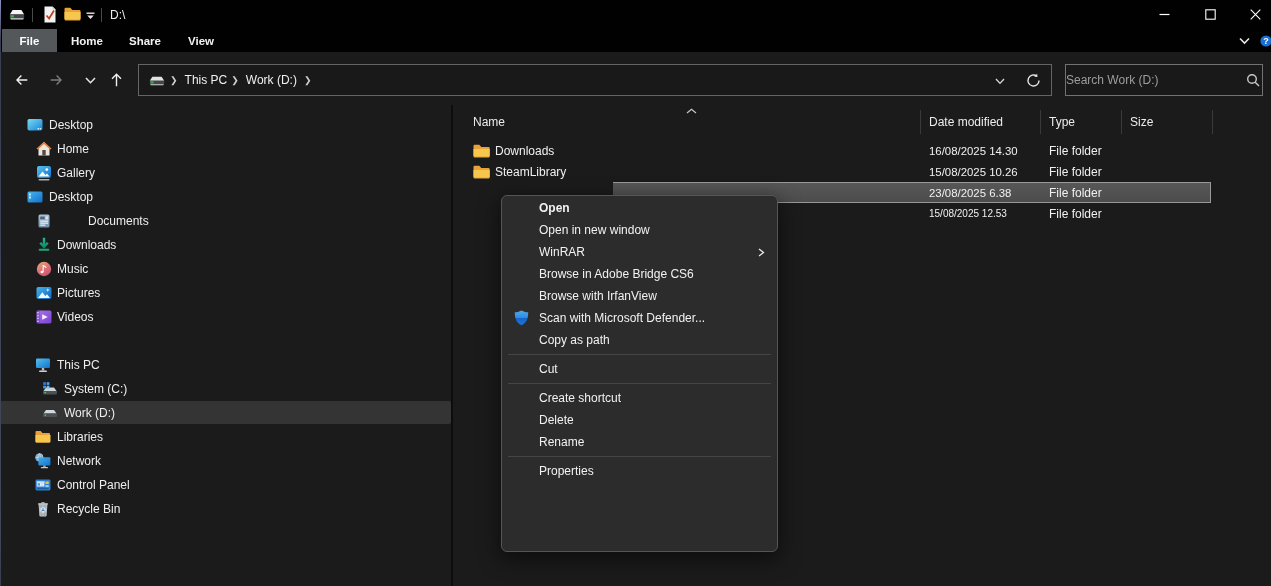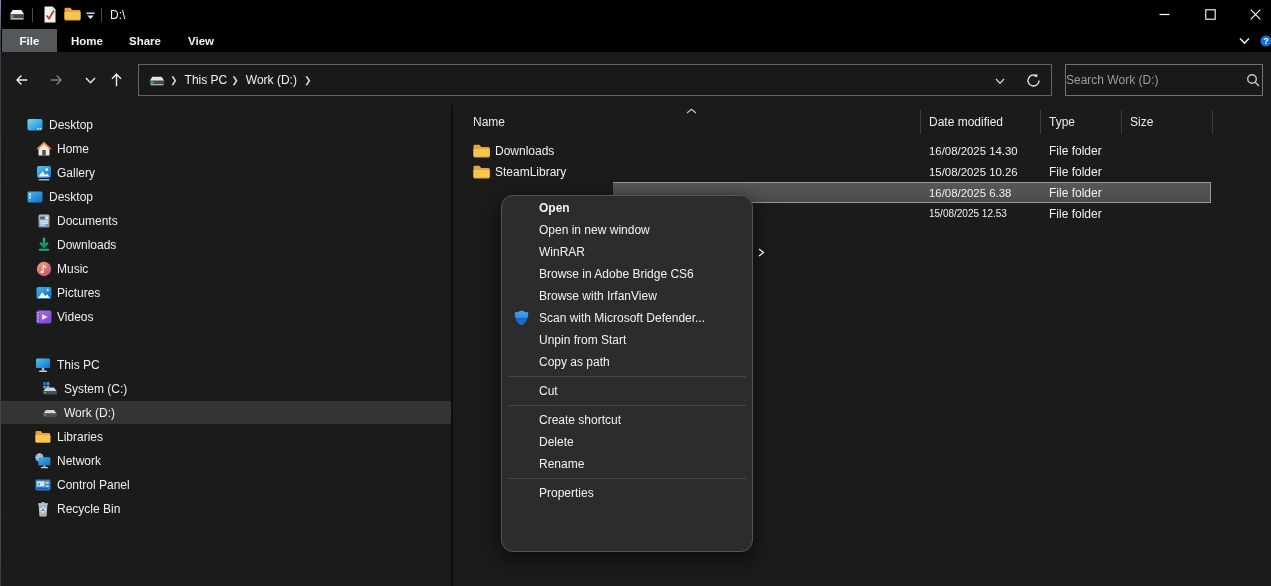--- a/index.html
+++ b/index.html
@@ -23,21 +23,21 @@
 .srow{left:0;width:451px;height:24px;display:flex;align-items:center}
 .srow svg{position:absolute}
 #sidesel{left:0;top:401px;width:451px;height:23px;background:#343434;border-radius:2px}
 #divider{left:451px;top:105px;width:2px;height:481px;background:#0d0d0d}
 
 .hsep{top:110px;width:1px;height:24px;background:#3a3a3a}
 .hdr{top:110px;height:23px;display:flex;align-items:center;color:#ececec}
 .frow{height:21px;display:flex;align-items:center;color:#f0f0f0}
 #rowsel{left:613px;top:182px;width:598px;height:21px;background:linear-gradient(#575757,#4c4c4c);border:1px solid #999;border-left:none;box-sizing:border-box}
 
-#menu{left:501px;top:195px;width:252px;height:357px;background:#2c2c2c;border:1px solid #555;box-sizing:border-box;border-radius:12px;box-shadow:0 6px 20px 2px rgba(0,0,0,.5);z-index:10;padding-top:1px}
+#menu{left:501px;top:195px;width:277px;height:357px;background:#2c2c2c;border:1px solid #555;box-sizing:border-box;border-radius:6px;box-shadow:0 6px 20px 2px rgba(0,0,0,.5);z-index:10;padding-top:1px}
 .mi{position:relative;height:22px;display:flex;align-items:center;padding-left:37px;color:#f2f2f2}
 .msep{height:7px;position:relative}
 .msep:after{content:"";position:absolute;left:6px;right:6px;top:3px;height:1px;background:#454545}
 .mi svg{position:absolute;left:12px;top:3px}
 .mi svg.subarr{left:256px;top:7px}
 </style></head>
 <body>
 <div class="abs" id="navarea"></div>
 <div class="abs" id="leftline"></div>
 
@@ -213,21 +213,21 @@
           </defs>
           <rect x="2.5" y="1.5" width="11" height="13" rx="1.5" fill="url(#gd0)"></rect>
           <rect x="4.2" y="3.6" width="4.5" height="2.6" fill="#4a6375"></rect>
           <rect x="9.5" y="3.6" width="2.5" height="1" fill="#f2f7fa"></rect>
           <rect x="9.5" y="5.2" width="2.5" height="1" fill="#f2f7fa"></rect>
           <rect x="4.2" y="7.6" width="7.8" height="1.1" fill="#f2f7fa"></rect>
           <rect x="4.2" y="9.6" width="7.8" height="1.1" fill="#f2f7fa"></rect>
           <rect x="4.2" y="11.6" width="5" height="1.1" fill="#f2f7fa"></rect>
         </svg>
       </span>
-      <span style="margin-left:57px">Documents</span>
+      <span style="margin-left:88px">Documents</span>
     </div>
     <div class="abs srow" style="top:233px">
       <span style="position:absolute;left:36px;top:4px;width:16px;height:16px">
         <svg width="16" height="16" viewBox="0 0 16 16">
           <defs>
             <linearGradient id="g4" x1="0" y1="0" x2="0" y2="1">
               <stop offset="0" stop-color="#23b893"></stop>
               <stop offset="1" stop-color="#0e8a66"></stop>
             </linearGradient>
           </defs>
@@ -415,21 +415,21 @@
     <div class="abs frow" style="left:455px;top:161px;width:816px">
       <span style="position:absolute;left:18px;top:4px"><svg width="17" height="14" viewBox="0 0 17 14">
           <path d="M0.5 2 a1.2 1.2 0 0 1 1.2-1.2 h4.6 l2 2.2 h7.2 a1.2 1.2 0 0 1 1.2 1.2 v8 a1.2 1.2 0 0 1-1.2 1.2 h-13.8 a1.2 1.2 0 0 1-1.2-1.2z" fill="#e9a23b"></path>
           <path d="M0.5 5 h16.2 v6.2 a1.2 1.2 0 0 1-1.2 1.2 h-13.8 a1.2 1.2 0 0 1-1.2-1.2z" fill="#f7c64d"></path>
         </svg></span>
       <span style="position:absolute;left:40px;top:4px">SteamLibrary</span>
       <span style="position:absolute;left:474px;top:4.5px;font-size:11.4px">15/08/2025 10.26</span>
       <span style="position:absolute;left:594px;top:4px">File folder</span>
     </div>
     <div class="abs frow" style="left:455px;top:182px;width:816px">
-      <span style="position:absolute;left:474px;top:4.5px;font-size:11.4px">16/08/2025 6.38</span>
+      <span style="position:absolute;left:474px;top:4.5px;font-size:11.4px">23/08/2025 6.38</span>
       <span style="position:absolute;left:594px;top:4px">File folder</span>
     </div>
     <div class="abs frow" style="left:455px;top:203px;width:816px">
       <span style="position:absolute;left:474px;top:4.5px;font-size:10px">15/08/2025 12.53</span>
       <span style="position:absolute;left:594px;top:4px">File folder</span>
     </div>
   </div>
 
 <div class="abs" id="menu">
  <div class="mi" style="font-weight:bold">Open</div>
@@ -445,21 +445,20 @@
           <linearGradient id="defg" x1="0" y1="0" x2="0" y2="1">
             <stop offset="0" stop-color="#4fa8f0"></stop>
             <stop offset="0.5" stop-color="#2f8ae0"></stop>
             <stop offset="0.51" stop-color="#1565c8"></stop>
             <stop offset="1" stop-color="#1e74d8"></stop>
           </linearGradient>
         </defs>
    <path d="M7.5 0.5 C5 1.8 2.6 2.3 0.8 2.3 c0 6.5 1.5 10.5 6.7 13 c5.2-2.5 6.7-6.5 6.7-13 C12.4 2.3 10 1.8 7.5 0.5z" fill="url(#defg)"></path>
   </svg>
   Scan with Microsoft Defender...</div>
- <div class="mi">Unpin from Start</div>
  <div class="mi">Copy as path</div>
  <div class="msep"></div>
  <div class="mi">Cut</div>
  <div class="msep"></div>
  <div class="mi">Create shortcut</div>
  <div class="mi">Delete</div>
  <div class="mi">Rename</div>
  <div class="msep"></div>
  <div class="mi">Properties</div>
 </div>

